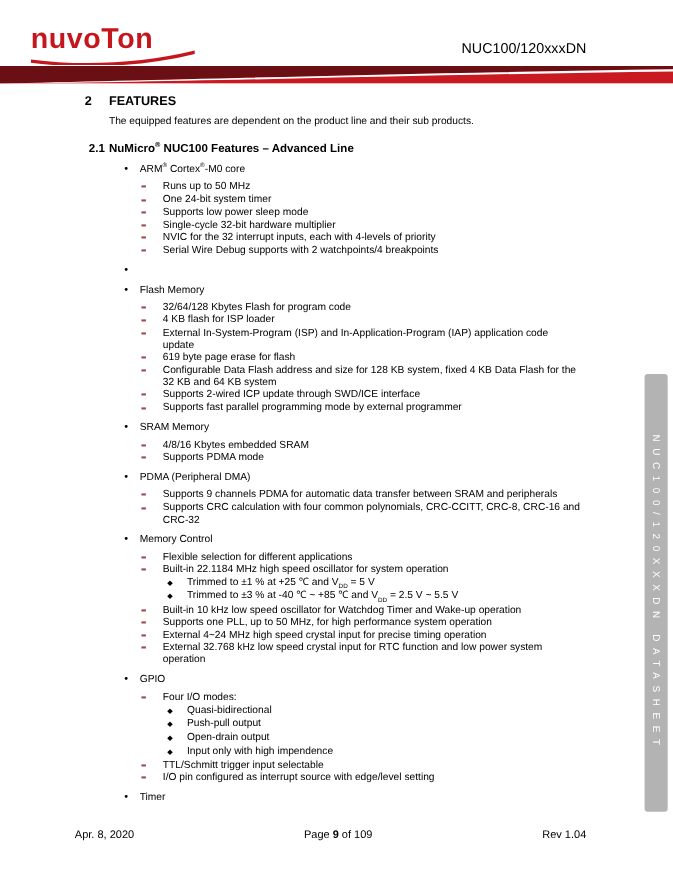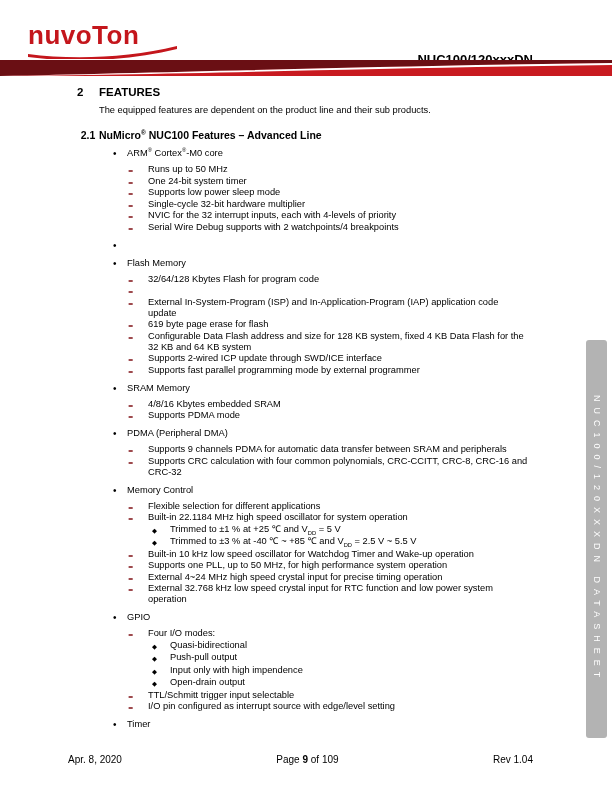--- a/index.html
+++ b/index.html
@@ -5,21 +5,21 @@
   * { margin:0; padding:0; box-sizing:border-box; }
   html,body { width:612px; height:792px; }
   body { font-family:"Liberation Sans", sans-serif; background:#ffffff; color:#000; }
   .page { position:relative; width:612px; height:792px; background:#fff; overflow:hidden; }
 
   
   .logo { position:absolute; left:28px; top:22px; width:152px; }
   .logo-text { display:block; color:var(--brand-red,#c4161c); font-weight:bold; font-size:26px; letter-spacing:0.5px; line-height:26px; }
   .logo-swoosh { display:block; margin-top:-3px; }
   .swoosh-path { fill:var(--brand-red,#c4161c); }
-  .doc-number { position:absolute; top:52px; right:79px; font-size:13px; font-weight:bold; }
+  .doc-number { position:absolute; top:36px; right:79px; font-size:13px; font-weight:normal; }
 
   .band { position:absolute; top:60px; left:0; width:612px; height:16px; }
   .band svg { display:block; }
   .band-base { fill:var(--band-red,#c81a20); }
   .band-dark { fill:var(--band-dark,#6a0f14); }
   .band-white { fill:#ffffff; }
 
   
   .main { position:absolute; top:86px; left:77px; width:452px; }
   .h1 { display:flex; font-size:11.5px; font-weight:bold; margin-bottom:7px; }
@@ -122,20 +122,21 @@
         <div class="item item-bullet">
           <span class="marker">•</span>
           <span class="ftext">Flash Memory</span>
         </div>
         <div class="item item-dash">
           <span class="marker">-</span>
           <span class="ftext">32/64/128 Kbytes Flash for program code</span>
         </div>
         <div class="item item-dash">
           <span class="marker">-</span>
+          <span class="ftext">4 KB flash for ISP loader</span>
         </div>
         <div class="item item-dash">
           <span class="marker">-</span>
           <span class="ftext">External In-System-Program (ISP) and In-Application-Program (IAP) application code update</span>
         </div>
         <div class="item item-dash">
           <span class="marker">-</span>
           <span class="ftext">619 byte page erase for flash</span>
         </div>
         <div class="item item-dash">
@@ -221,25 +222,25 @@
         <div class="item item-diamond">
           <span class="marker">◆</span>
           <span class="ftext">Quasi-bidirectional</span>
         </div>
         <div class="item item-diamond">
           <span class="marker">◆</span>
           <span class="ftext">Push-pull output</span>
         </div>
         <div class="item item-diamond">
           <span class="marker">◆</span>
+          <span class="ftext">Open-drain output</span>
+        </div>
+        <div class="item item-diamond">
+          <span class="marker">◆</span>
           <span class="ftext">Input only with high impendence</span>
-        </div>
-        <div class="item item-diamond">
-          <span class="marker">◆</span>
-          <span class="ftext">Open-drain output</span>
         </div>
         <div class="item item-dash">
           <span class="marker">-</span>
           <span class="ftext">TTL/Schmitt trigger input selectable</span>
         </div>
         <div class="item item-dash">
           <span class="marker">-</span>
           <span class="ftext">I/O pin configured as interrupt source with edge/level setting</span>
         </div>
         <div class="item item-bullet">

